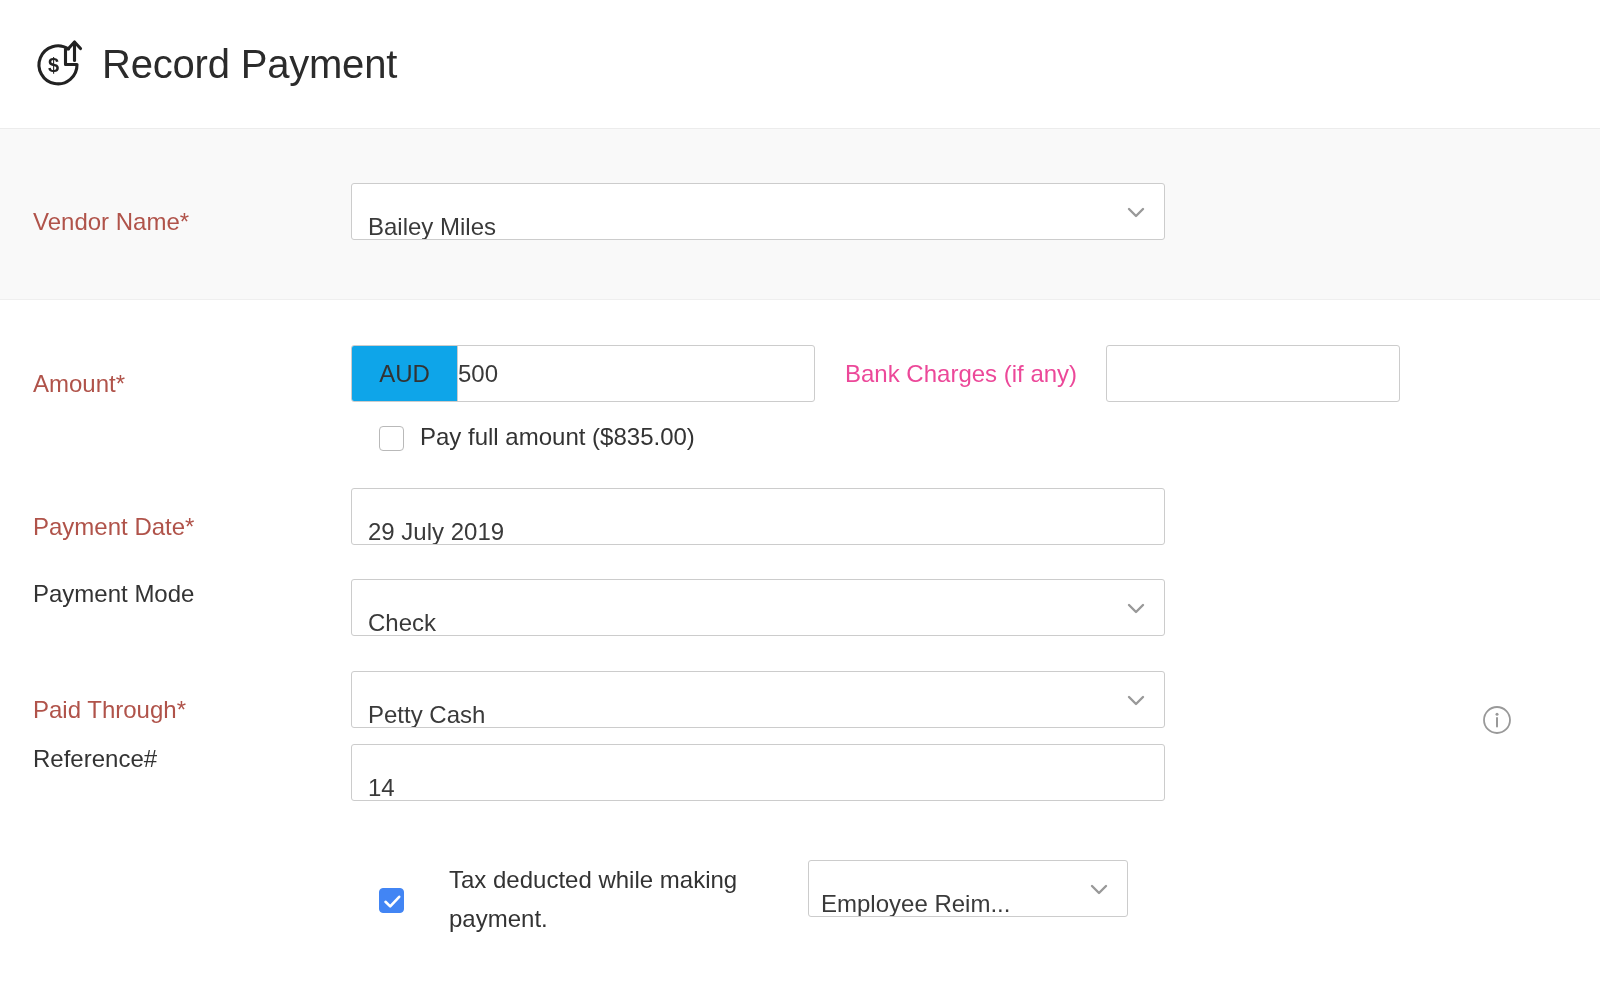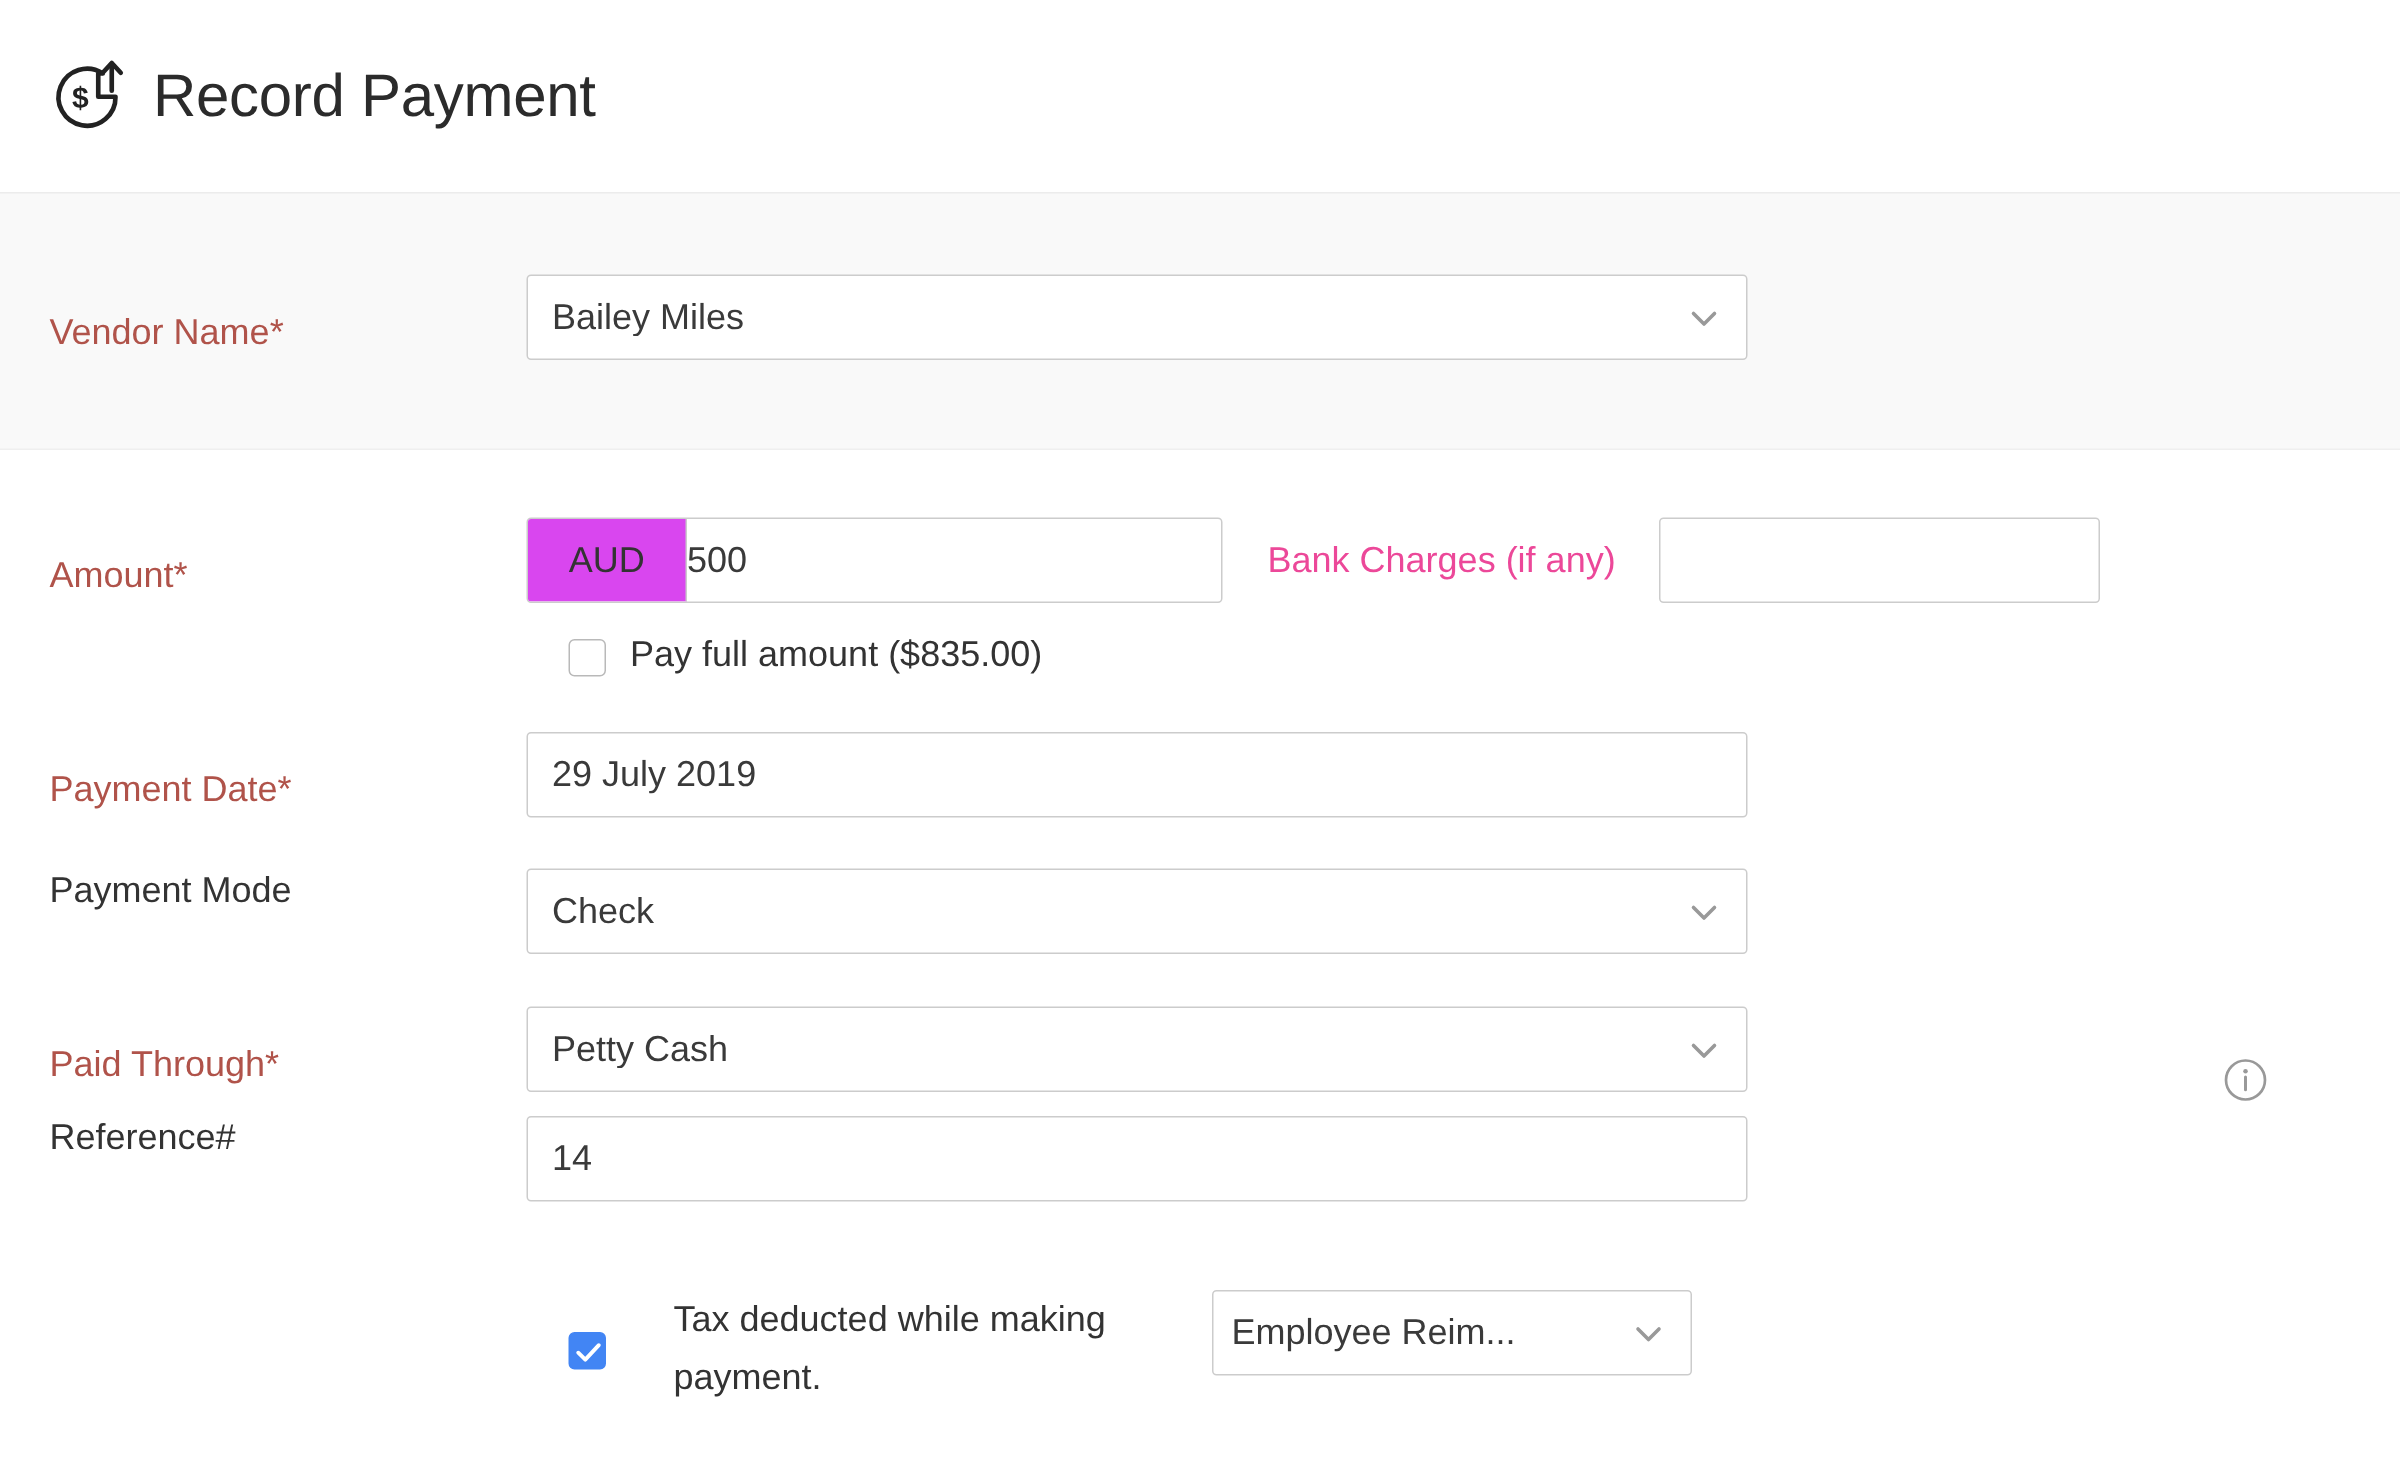--- a/index.html
+++ b/index.html
@@ -78,21 +78,21 @@
 
   
   .control { position: relative; }
 
   .field {
     height: 57px;
     border: 1px solid #cccccc;
     border-radius: 3px;
     background: #ffffff;
     display: flex;
-    align-items: center;
+    align-items: flex-end;
     padding: 0 16px;
     font-size: 24px;
     color: #333333;
   }
   .field.select { padding-right: 54px; }
 
   .field .value {
     font-size: 24px;
     color: #3a3a3a;
     line-height: 1;
@@ -121,21 +121,21 @@
     width: 464px;
     height: 57px;
     border: 1px solid #cccccc;
     border-radius: 3px;
     overflow: hidden;
     background: #ffffff;
   }
   .currency-prefix {
     width: 106px;
     flex: 0 0 106px;
-    background: #d946ef;
+    background: #0ea5e9;
     border-right: 1px solid #cccccc;
     display: flex;
     align-items: center;
     justify-content: center;
     font-size: 24px;
     color: #333333;
   }
   .currency-value {
     flex: 1 1 auto;
     display: flex;

